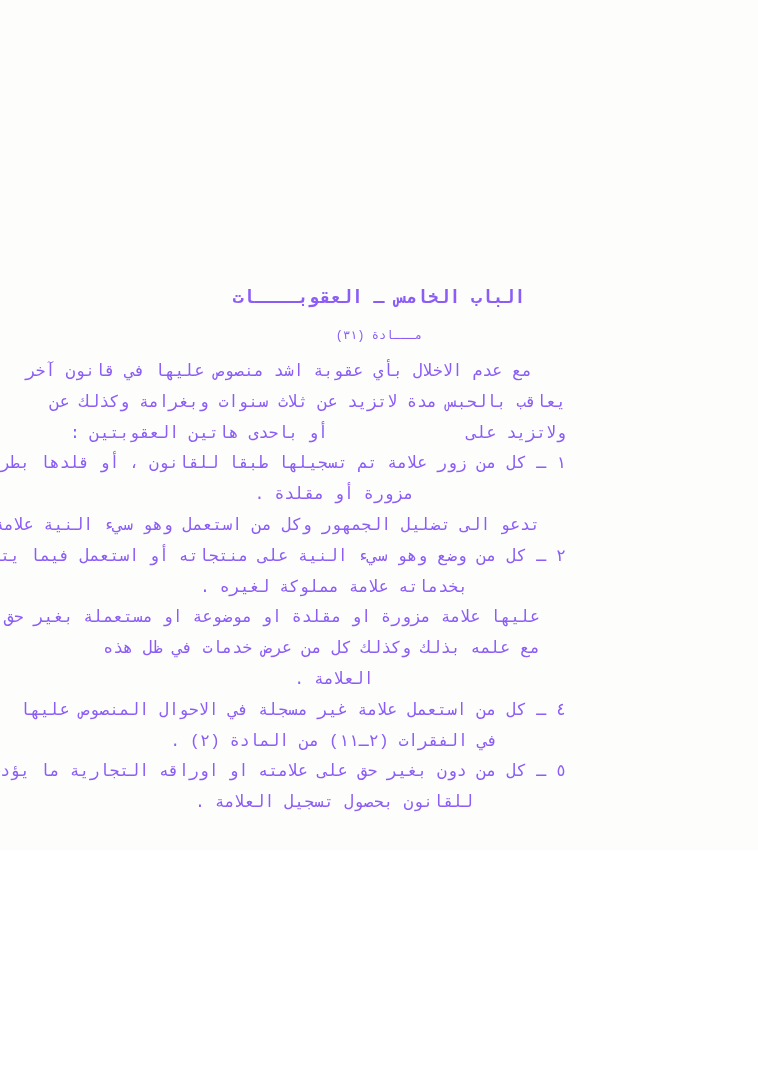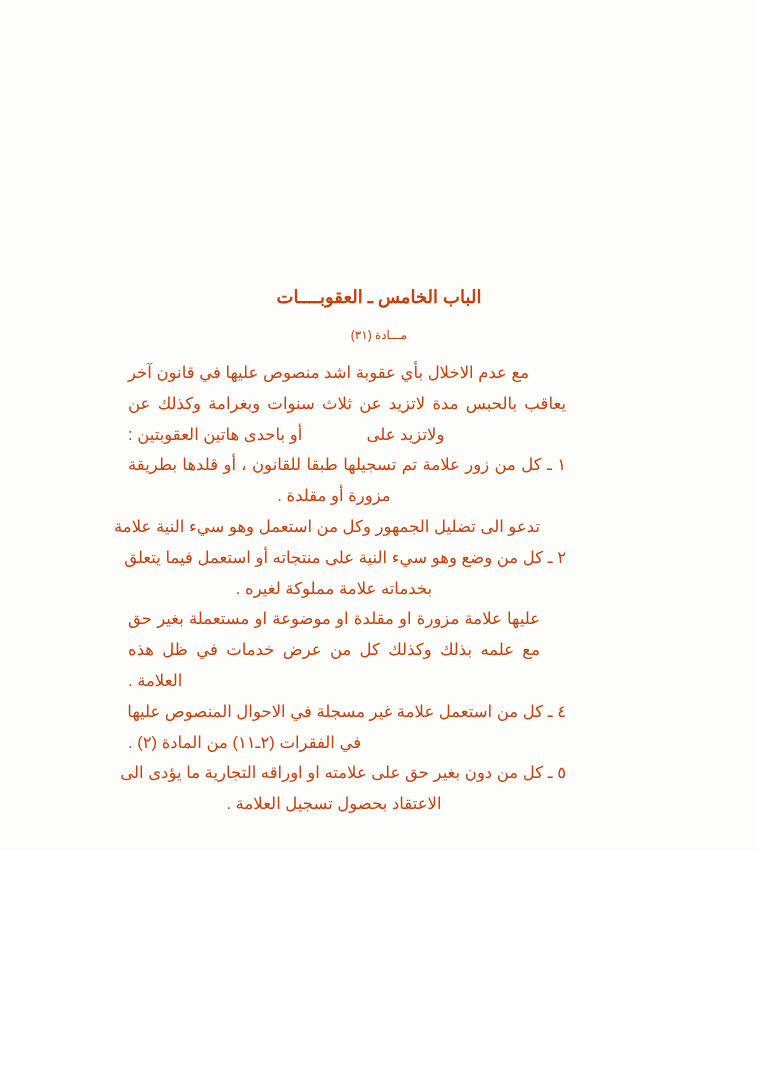--- a/index.html
+++ b/index.html
@@ -5,22 +5,22 @@
   html,body{
     margin:0; padding:0;
     width:758px; height:1078px;
     background:#ffffff;
     overflow:hidden;
   }
   .page{
     position:relative;
     width:758px; height:850px;
     background:#fdfdfc;
-    color:#c2410c;
-    font-family:Liberation Sans, sans-serif;
+    color:#8b5cf6;
+    font-family:Liberation Mono, monospace;
     direction:rtl;
   }
   .title{
     position:absolute; top:286px; left:0; right:0;
     text-align:center;
     font-size:18px; font-weight:bold;
     letter-spacing:0.3px;
     white-space:nowrap;
   }
   .article{
@@ -34,21 +34,21 @@
     width:438px;
     font-size:16.5px;
     line-height:30.8px;
   }
   .line{
     height:30.8px;
     white-space:nowrap;
     direction:rtl;
   }
   .j{ text-align:justify; text-align-last:justify; }
-  .r{ text-align:left; }
+  .r{ text-align:center; }
   .c{ text-align:center; }
   .ind1{ padding-right:34px; }
   .hang{ padding-right:26px; }
   .pagenum{
     position:absolute; top:1021px; left:0;
     width:734px;
     text-align:center;
     font-size:14.5px; font-weight:bold;
   }
 </style>
@@ -86,19 +86,19 @@
       <div class="line r hang">العلامة .</div>
     </div>
 
     <div>
       <div class="line j">٤ ـ كل من استعمل علامة غير مسجلة في الاحوال المنصوص عليها</div>
       <div class="line r hang">في الفقرات ⁦(٢ـ١١)⁩ من المادة (٢) .</div>
     </div>
 
     <div>
       <div class="line j">٥ ـ كل من دون بغير حق على علامته او اوراقه التجارية ما يؤدى الى</div>
-      <div class="line c hang">الاعتقاد بحصول تسجيل العلامة .</div>
+      <div class="line c hang">للقانون بحصول تسجيل العلامة .</div>
     </div>
 
   </div>
 
 
 </div>
 
 </body></html>

